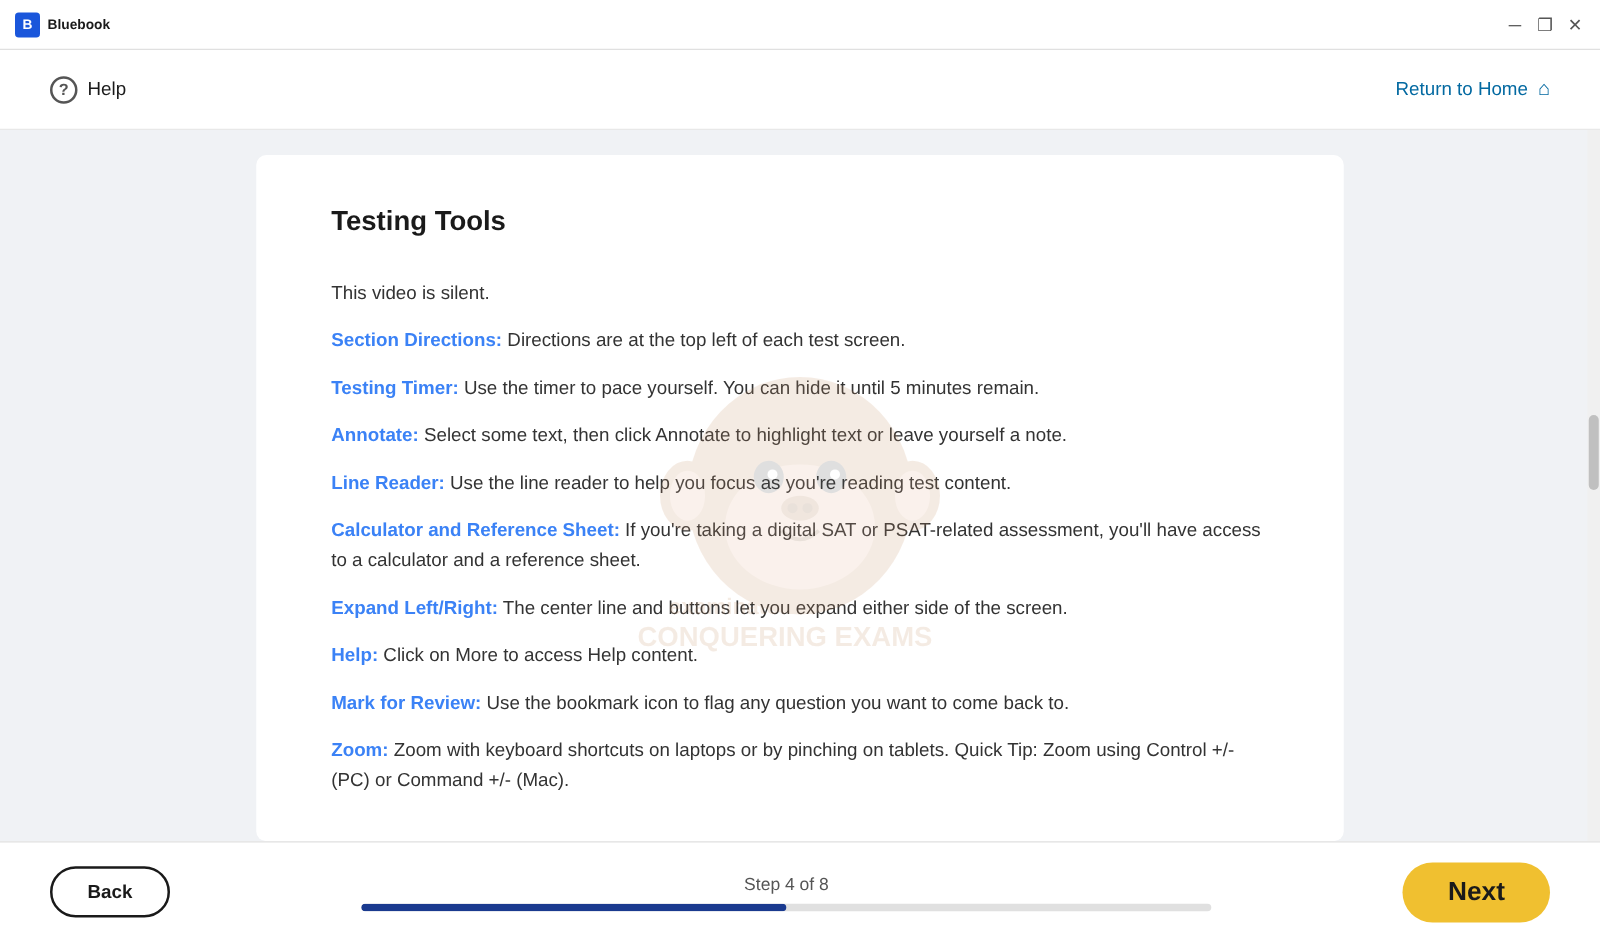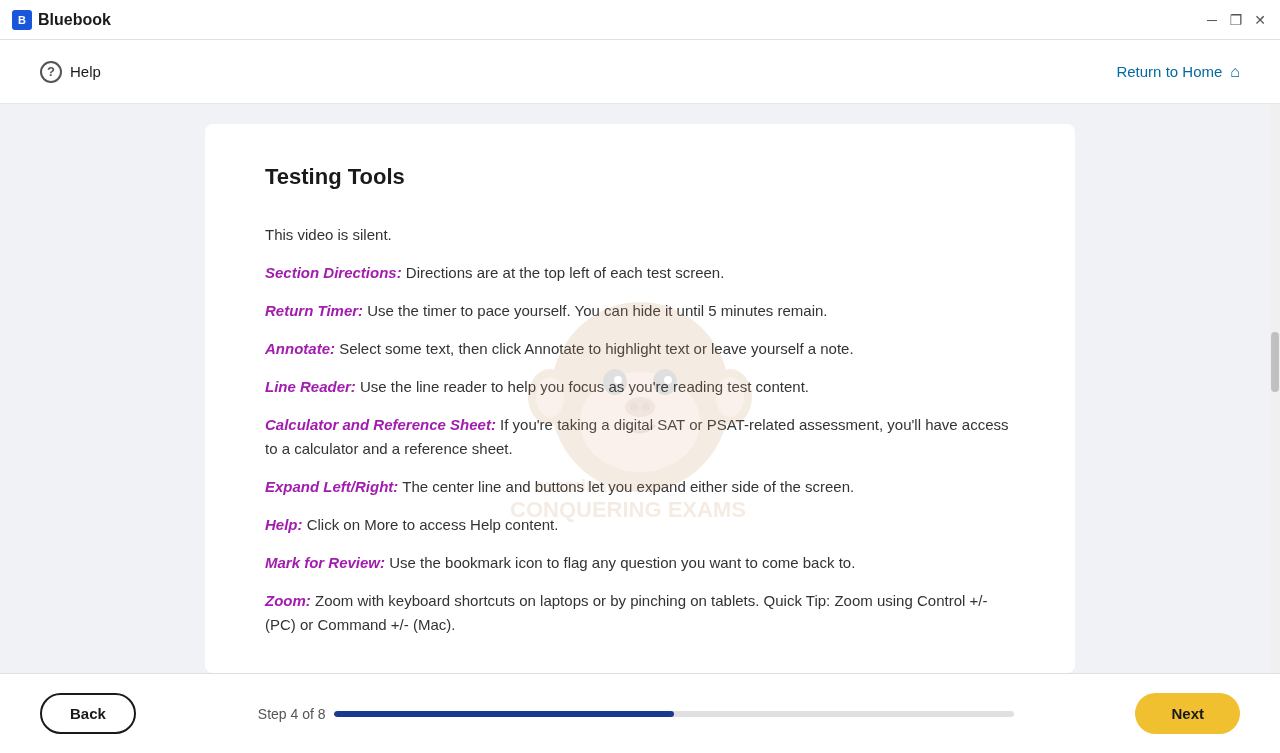--- a/index.html
+++ b/index.html
@@ -35,21 +35,21 @@
       background: #1a56db;
       border-radius: 3px;
       display: flex;
       align-items: center;
       justify-content: center;
       color: white;
       font-weight: bold;
       font-size: 11px;
     }
     .app-name {
-      font-size: 16px;
+      font-size: 11px;
       font-weight: 600;
       color: #1a1a1a;
     }
     .title-bar-controls {
       display: flex;
       gap: 8px;
       align-items: center;
     }
     .win-btn {
       width: 16px;
@@ -133,22 +133,21 @@
 
     .content-body p {
       font-size: 15px;
       color: #333;
       line-height: 1.6;
       margin-bottom: 14px;
     }
 
     .content-body p .label {
       font-weight: 700;
-      color: #a21caf;
-      font-style: italic;
+      color: #3b82f6;
     }
 
     .silent-text {
       color: #444;
       font-size: 15px;
       margin-bottom: 16px;
       margin-top: 28px;
     }
 
     
@@ -184,21 +183,21 @@
       border-radius: 25px;
       padding: 10px 28px;
       font-size: 15px;
       font-weight: 600;
       cursor: pointer;
       color: #1a1a1a;
     }
 
     .step-info {
       display: flex;
-      flex-direction: row;
+      flex-direction: column;
       align-items: center;
       gap: 8px;
     }
     .step-text {
       font-size: 14px;
       color: #555;
       font-weight: 500;
     }
     .progress-bar-container {
       width: 680px;
@@ -211,21 +210,21 @@
       height: 100%;
       background: #1a3a8f;
       border-radius: 3px;
     }
 
     .next-btn {
       background: #f0c030;
       border: none;
       border-radius: 25px;
       padding: 12px 36px;
-      font-size: 15px;
+      font-size: 21px;
       font-weight: 700;
       cursor: pointer;
       color: #1a1a1a;
     }
 
     
     .main::-webkit-scrollbar { width: 8px; }
     .main::-webkit-scrollbar-track { background: #f0f0f0; }
     .main::-webkit-scrollbar-thumb { background: #ccc; border-radius: 4px; }
 
@@ -308,21 +307,21 @@
       </svg>
     </div>
 
     <h2 class="content-title">Testing Tools</h2>
 
     <div class="content-body">
       <p class="silent-text">This video is silent.</p>
 
       <div id="content-items">
           <p><strong class="label">Section Directions:</strong> Directions are at the top left of each test screen.</p>
-          <p><strong class="label">Return Timer:</strong> Use the timer to pace yourself. You can hide it until 5 minutes remain.</p>
+          <p><strong class="label">Testing Timer:</strong> Use the timer to pace yourself. You can hide it until 5 minutes remain.</p>
           <p><strong class="label">Annotate:</strong> Select some text, then click Annotate to highlight text or leave yourself a note.</p>
           <p><strong class="label">Line Reader:</strong> Use the line reader to help you focus as you're reading test content.</p>
           <p><strong class="label">Calculator and Reference Sheet:</strong> If you're taking a digital SAT or PSAT-related assessment, you'll have access to a calculator and a reference sheet.</p>
           <p><strong class="label">Expand Left/Right:</strong> The center line and buttons let you expand either side of the screen.</p>
           <p><strong class="label">Help:</strong> Click on More to access Help content.</p>
           <p><strong class="label">Mark for Review:</strong> Use the bookmark icon to flag any question you want to come back to.</p>
           <p><strong class="label">Zoom:</strong> Zoom with keyboard shortcuts on laptops or by pinching on tablets. Quick Tip: Zoom using Control +/- (PC) or Command +/- (Mac).</p>
         </div>
     </div>
   </div>

